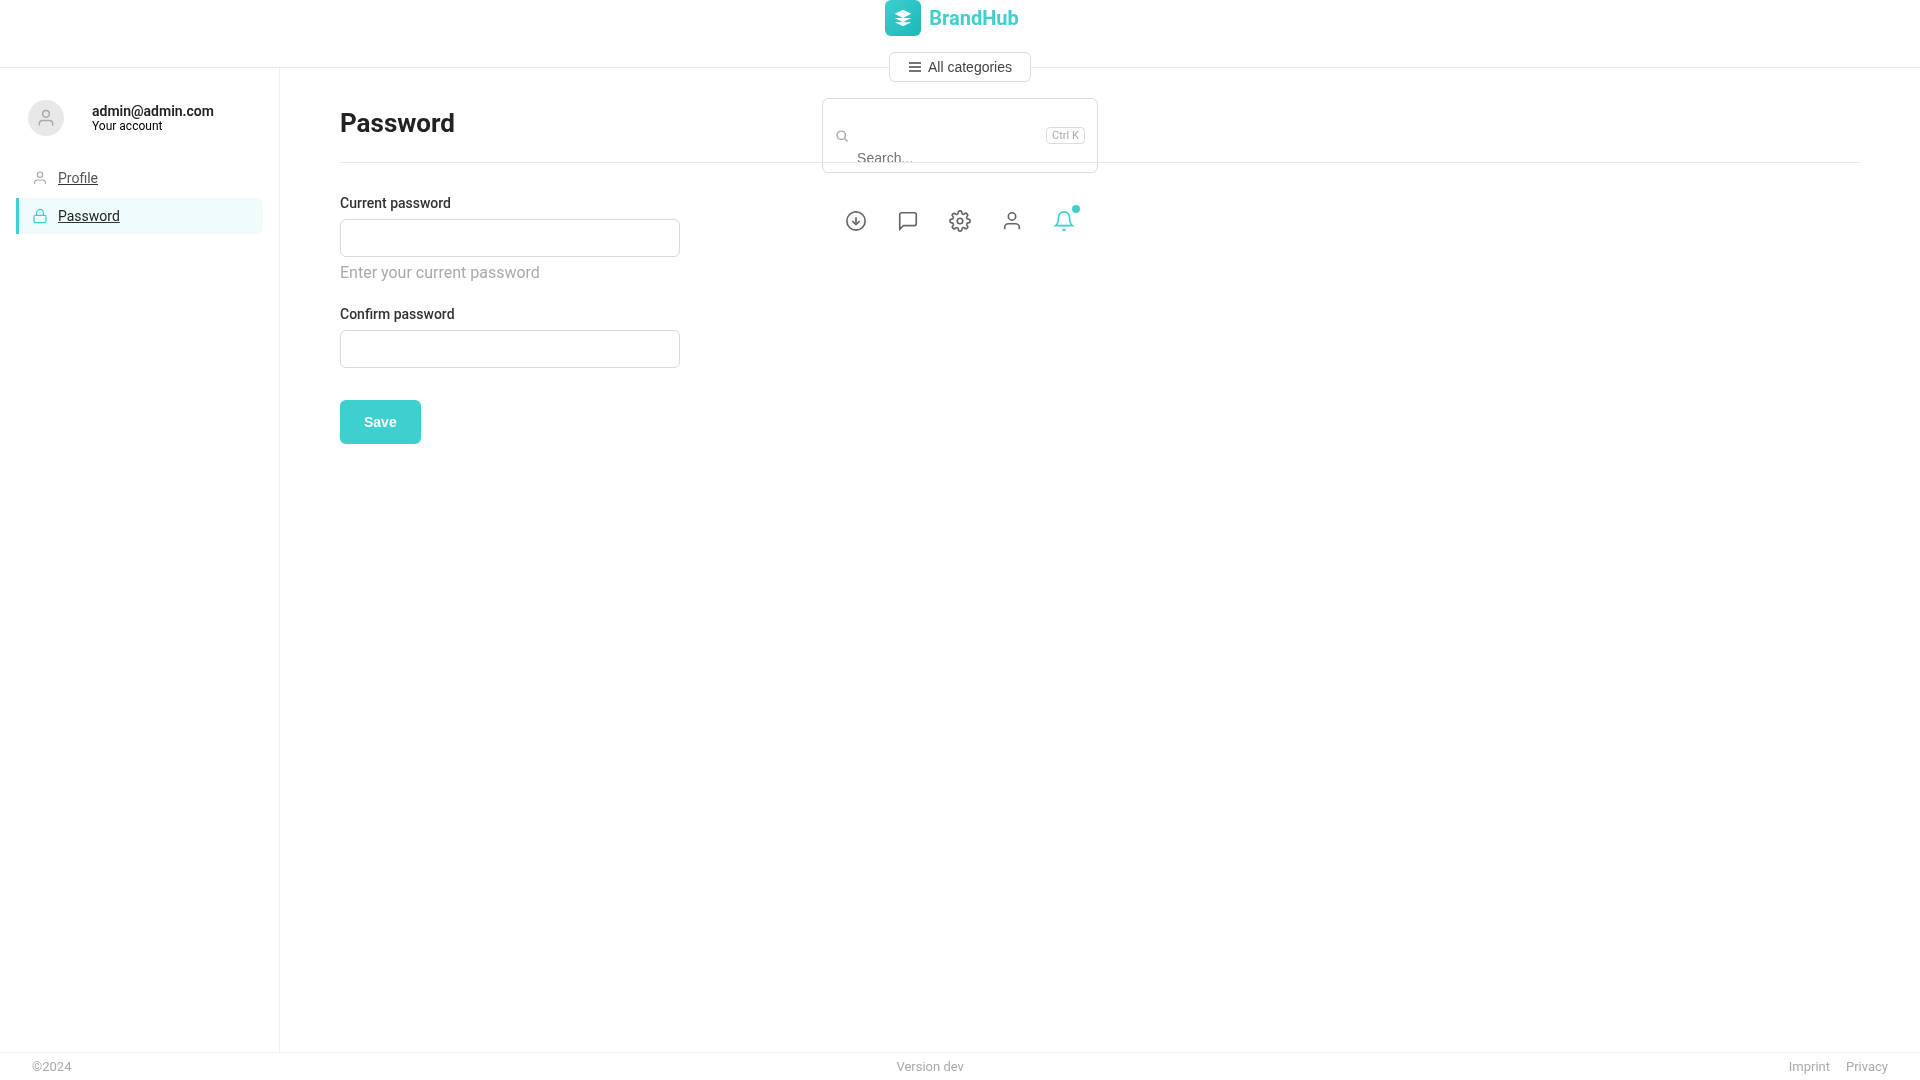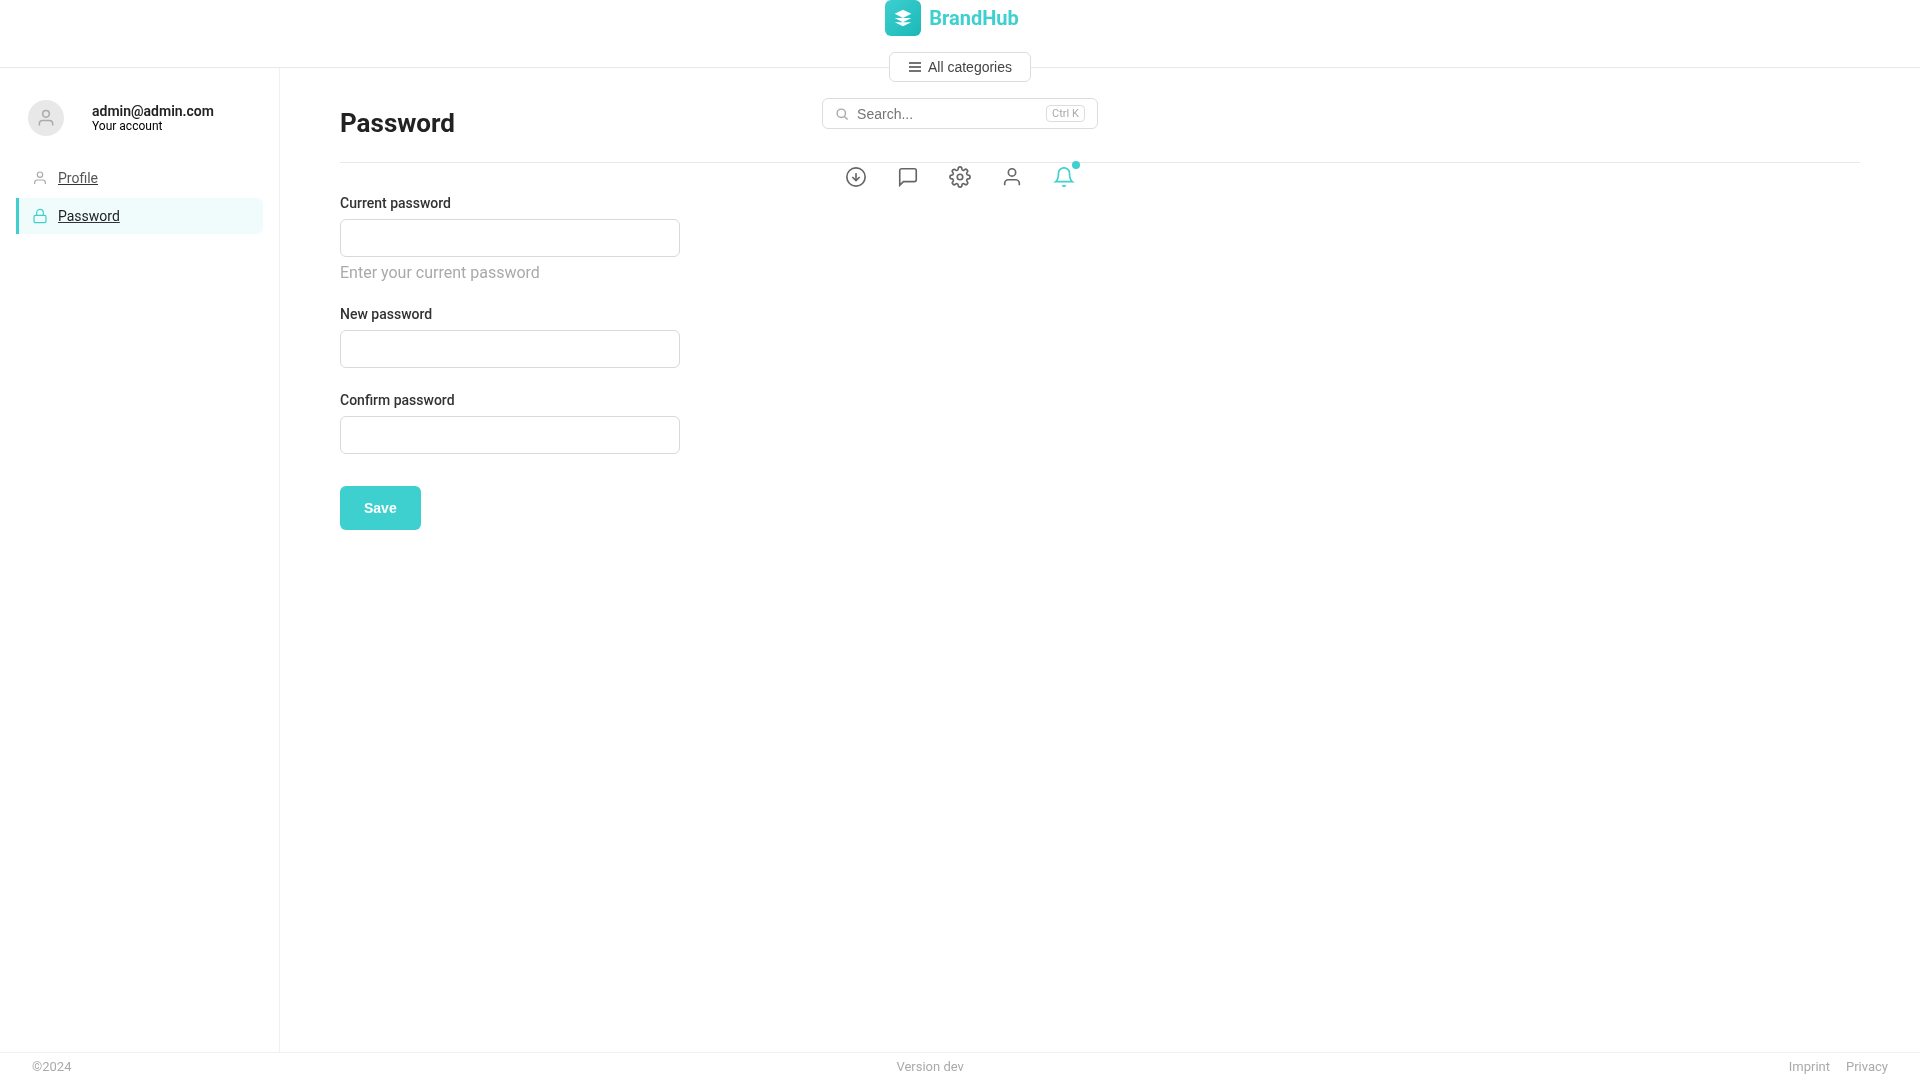--- a/index.html
+++ b/index.html
@@ -67,20 +67,21 @@
       max-width: 320px;
       background: #fff;
     }
     .search-bar input {
       border: none;
       outline: none;
       font-size: 14px;
       color: #4d7c0f;
       flex: 1;
       background: transparent;
+      margin-top: 45px;
     }
     .search-shortcut {
       font-size: 11px;
       color: #aaa;
       border: 1px solid #ddd;
       border-radius: 4px;
       padding: 1px 5px;
     }
 
     .header-spacer { flex: 1; }
@@ -374,24 +375,20 @@
     <h1 class="page-title">Password</h1>
     <hr class="divider">
 
     <form>
       <div class="form-group">
         <label class="form-label">Current password</label>
         <input type="password" class="form-input" style="">
         <p class="form-hint">Enter your current password</p>
       </div>
 
-      <div class="form-group">
-        <label class="form-label">New password</label>
-        <input type="password" class="form-input" style="">
-      </div>
 
       <div class="form-group">
         <label class="form-label">Confirm password</label>
         <input type="password" class="form-input" style="">
       </div>
 
       <button type="submit" class="save-btn">Save</button>
     </form>
   </main>
 </div>

